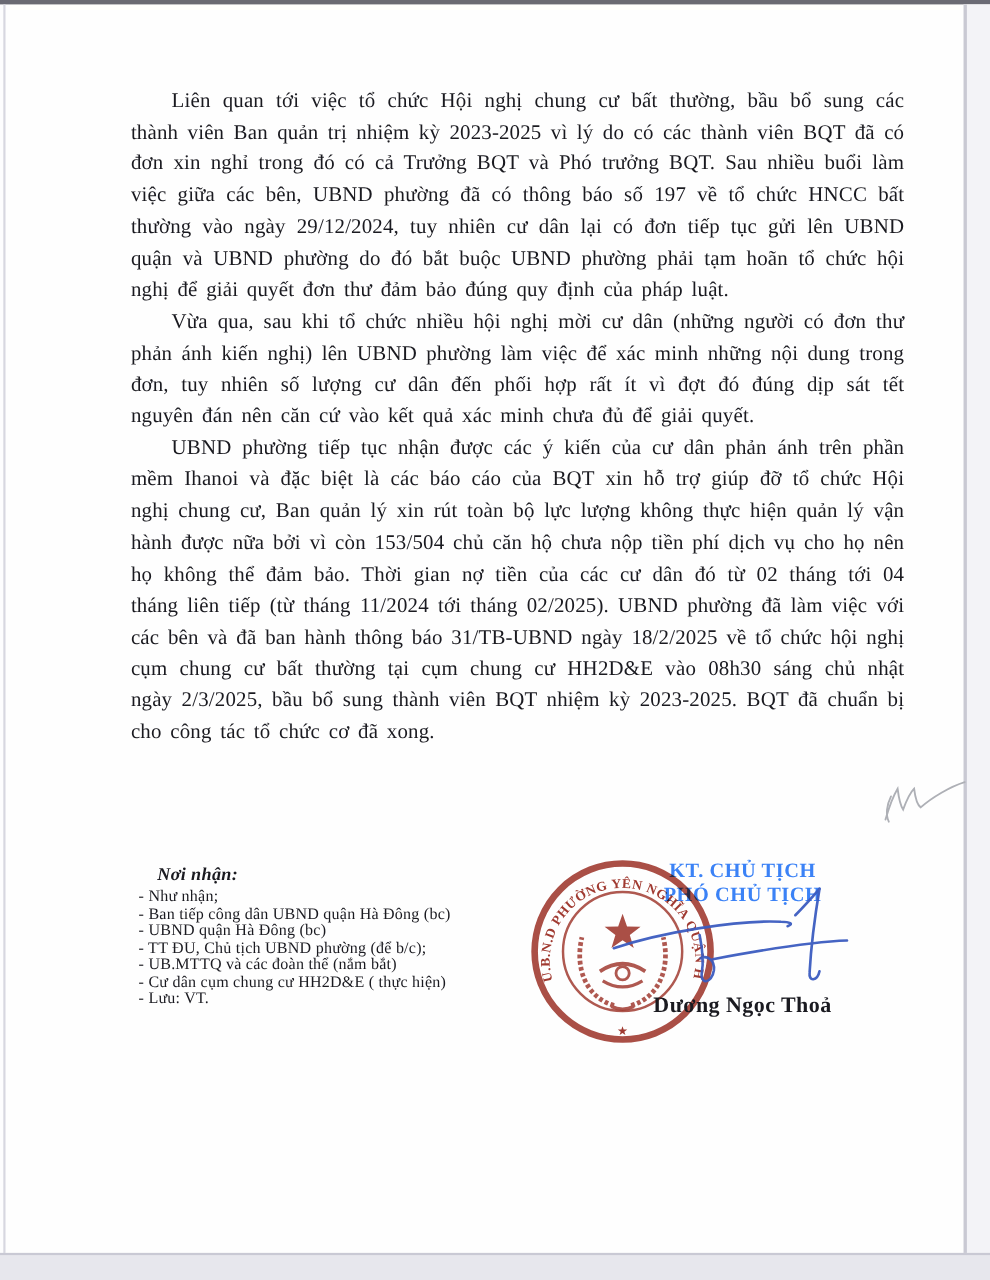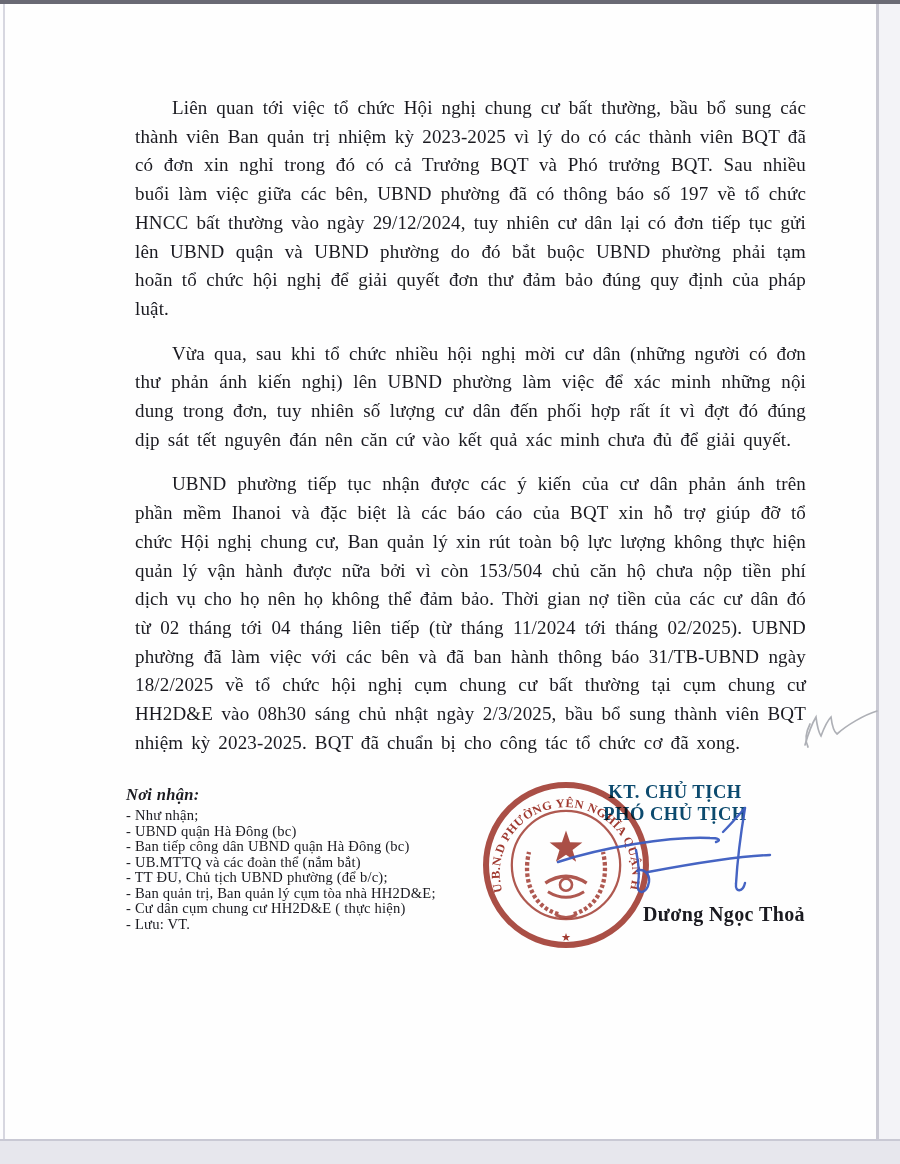--- a/index.html
+++ b/index.html
@@ -12,41 +12,41 @@
   .edge-left{position:absolute;left:3px;top:4px;width:2px;height:1136px;background:#d7d7e0;}
   .edge-right{position:absolute;right:0;top:4px;width:21px;height:1136px;background:#f3f3f7;border-left:3px solid #c9c9d3;}
   .edge-bottom{position:absolute;left:0;bottom:0;width:900px;height:23px;background:#e7e7ed;border-top:2px solid #c9c9d4;}
   .page{position:absolute;left:5px;top:4px;width:871px;height:1135px;background:#fefefe;}
 
   .body-text{
     position:absolute;left:119px;top:78px;width:703px;
     font-size:19px;line-height:28.7px;color:#1a1a20;
     text-align:justify;letter-spacing:0.15px;word-spacing:3px;
   }
-  .body-text p{margin:16px;text-indent:37px;}
+  .body-text p{margin:0;text-indent:37px;}
   .closing{margin-top:15px;}
 
   .recipients{
     position:absolute;left:126px;top:785px;width:340px;color:#1a1a20;
   }
   .recipients .r-title{
-    font-size:16.5px;font-weight:bold;font-style:italic;margin-bottom:3px;letter-spacing:0.3px;
+    font-size:16.5px;font-weight:bold;font-style:italic;margin-bottom:3px;letter-spacing:0.3px;margin-left:17px;
   }
   .recipients .r-item{
     font-size:14.6px;line-height:15.5px;letter-spacing:0.2px;
   }
 
   .signoff{
-    position:absolute;left:545px;top:781px;width:260px;text-align:center;color:#0c4a6e;
+    position:absolute;left:545px;top:781px;width:260px;text-align:center;color:#3b82f6;
   }
   .signoff .t1,.signoff .t2{
     font-size:18.5px;font-weight:bold;line-height:22px;letter-spacing:0.5px;
   }
   .signer-name{
-    position:absolute;left:545px;top:903px;width:260px;text-align:right;
+    position:absolute;left:545px;top:903px;width:260px;text-align:center;
     font-size:20px;font-weight:bold;color:#1a1a20;letter-spacing:0.4px;
   }
 
   .seal{
     position:absolute;left:474px;top:779px;width:184px;height:172px;
     mix-blend-mode:multiply;opacity:0.93;
   }
   .signature{
     position:absolute;left:540px;top:798px;width:262px;height:112px;
   }
@@ -65,25 +65,24 @@
 
 <div class="body-text">
   <p>Liên quan tới việc tổ chức Hội nghị chung cư bất thường, bầu bổ sung các thành viên Ban quản trị nhiệm kỳ 2023-2025 vì lý do có các thành viên BQT đã có đơn xin nghỉ trong đó có cả Trưởng BQT và Phó trưởng BQT. Sau nhiều buổi làm việc giữa các bên, UBND phường đã có thông báo số 197 về tổ chức HNCC bất thường vào ngày 29/12/2024, tuy nhiên cư dân lại có đơn tiếp tục gửi lên UBND quận và UBND phường do đó bắt buộc UBND phường phải tạm hoãn tổ chức hội nghị để giải quyết đơn thư đảm bảo đúng quy định của pháp luật.</p>
   <p>Vừa qua, sau khi tổ chức nhiều hội nghị mời cư dân (những người có đơn thư phản ánh kiến nghị) lên UBND phường làm việc để xác minh những nội dung trong đơn, tuy nhiên số lượng cư dân đến phối hợp rất ít vì đợt đó đúng dịp sát tết nguyên đán nên căn cứ vào kết quả xác minh chưa đủ để giải quyết.</p>
   <p>UBND phường tiếp tục nhận được các ý kiến của cư dân phản ánh trên phần mềm Ihanoi và đặc biệt là các báo cáo của BQT xin hỗ trợ giúp đỡ tổ chức Hội nghị chung cư, Ban quản lý xin rút toàn bộ lực lượng không thực hiện quản lý vận hành được nữa bởi vì còn 153/504 chủ căn hộ chưa nộp tiền phí dịch vụ cho họ nên họ không thể đảm bảo. Thời gian nợ tiền của các cư dân đó từ 02 tháng tới 04 tháng liên tiếp (từ tháng 11/2024 tới tháng 02/2025). UBND phường đã làm việc với các bên và đã ban hành thông báo 31/TB-UBND ngày 18/2/2025 về tổ chức hội nghị cụm chung cư bất thường tại cụm chung cư HH2D&amp;E vào 08h30 sáng chủ nhật ngày 2/3/2025, bầu bổ sung thành viên BQT nhiệm kỳ 2023-2025. BQT đã chuẩn bị cho công tác tổ chức cơ đã xong.</p>
 </div>
 
 <div class="recipients">
   <div class="r-title">Nơi nhận:</div>
   <div class="r-item">- Như nhận;</div>
+  <div class="r-item">- Ban tiếp công dân UBND quận Hà Đông (bc)</div>
   <div class="r-item">- UBND quận Hà Đông (bc)</div>
-  <div class="r-item">- Ban tiếp công dân UBND quận Hà Đông (bc)</div>
+  <div class="r-item">- TT ĐU, Chủ tịch UBND phường (để b/c);</div>
   <div class="r-item">- UB.MTTQ và các đoàn thể (nắm bắt)</div>
-  <div class="r-item">- TT ĐU, Chủ tịch UBND phường (để b/c);</div>
-  <div class="r-item">- Ban quản trị, Ban quản lý cụm tòa nhà HH2D&amp;E;</div>
   <div class="r-item">- Cư dân cụm chung cư HH2D&amp;E ( thực hiện)</div>
   <div class="r-item">- Lưu: VT.</div>
 </div>
 
 <div class="signoff">
   <div class="t1">KT. CHỦ TỊCH</div>
   <div class="t2">PHÓ CHỦ TỊCH</div>
 </div>
 
 <svg class="seal" viewBox="0 0 200 200">

